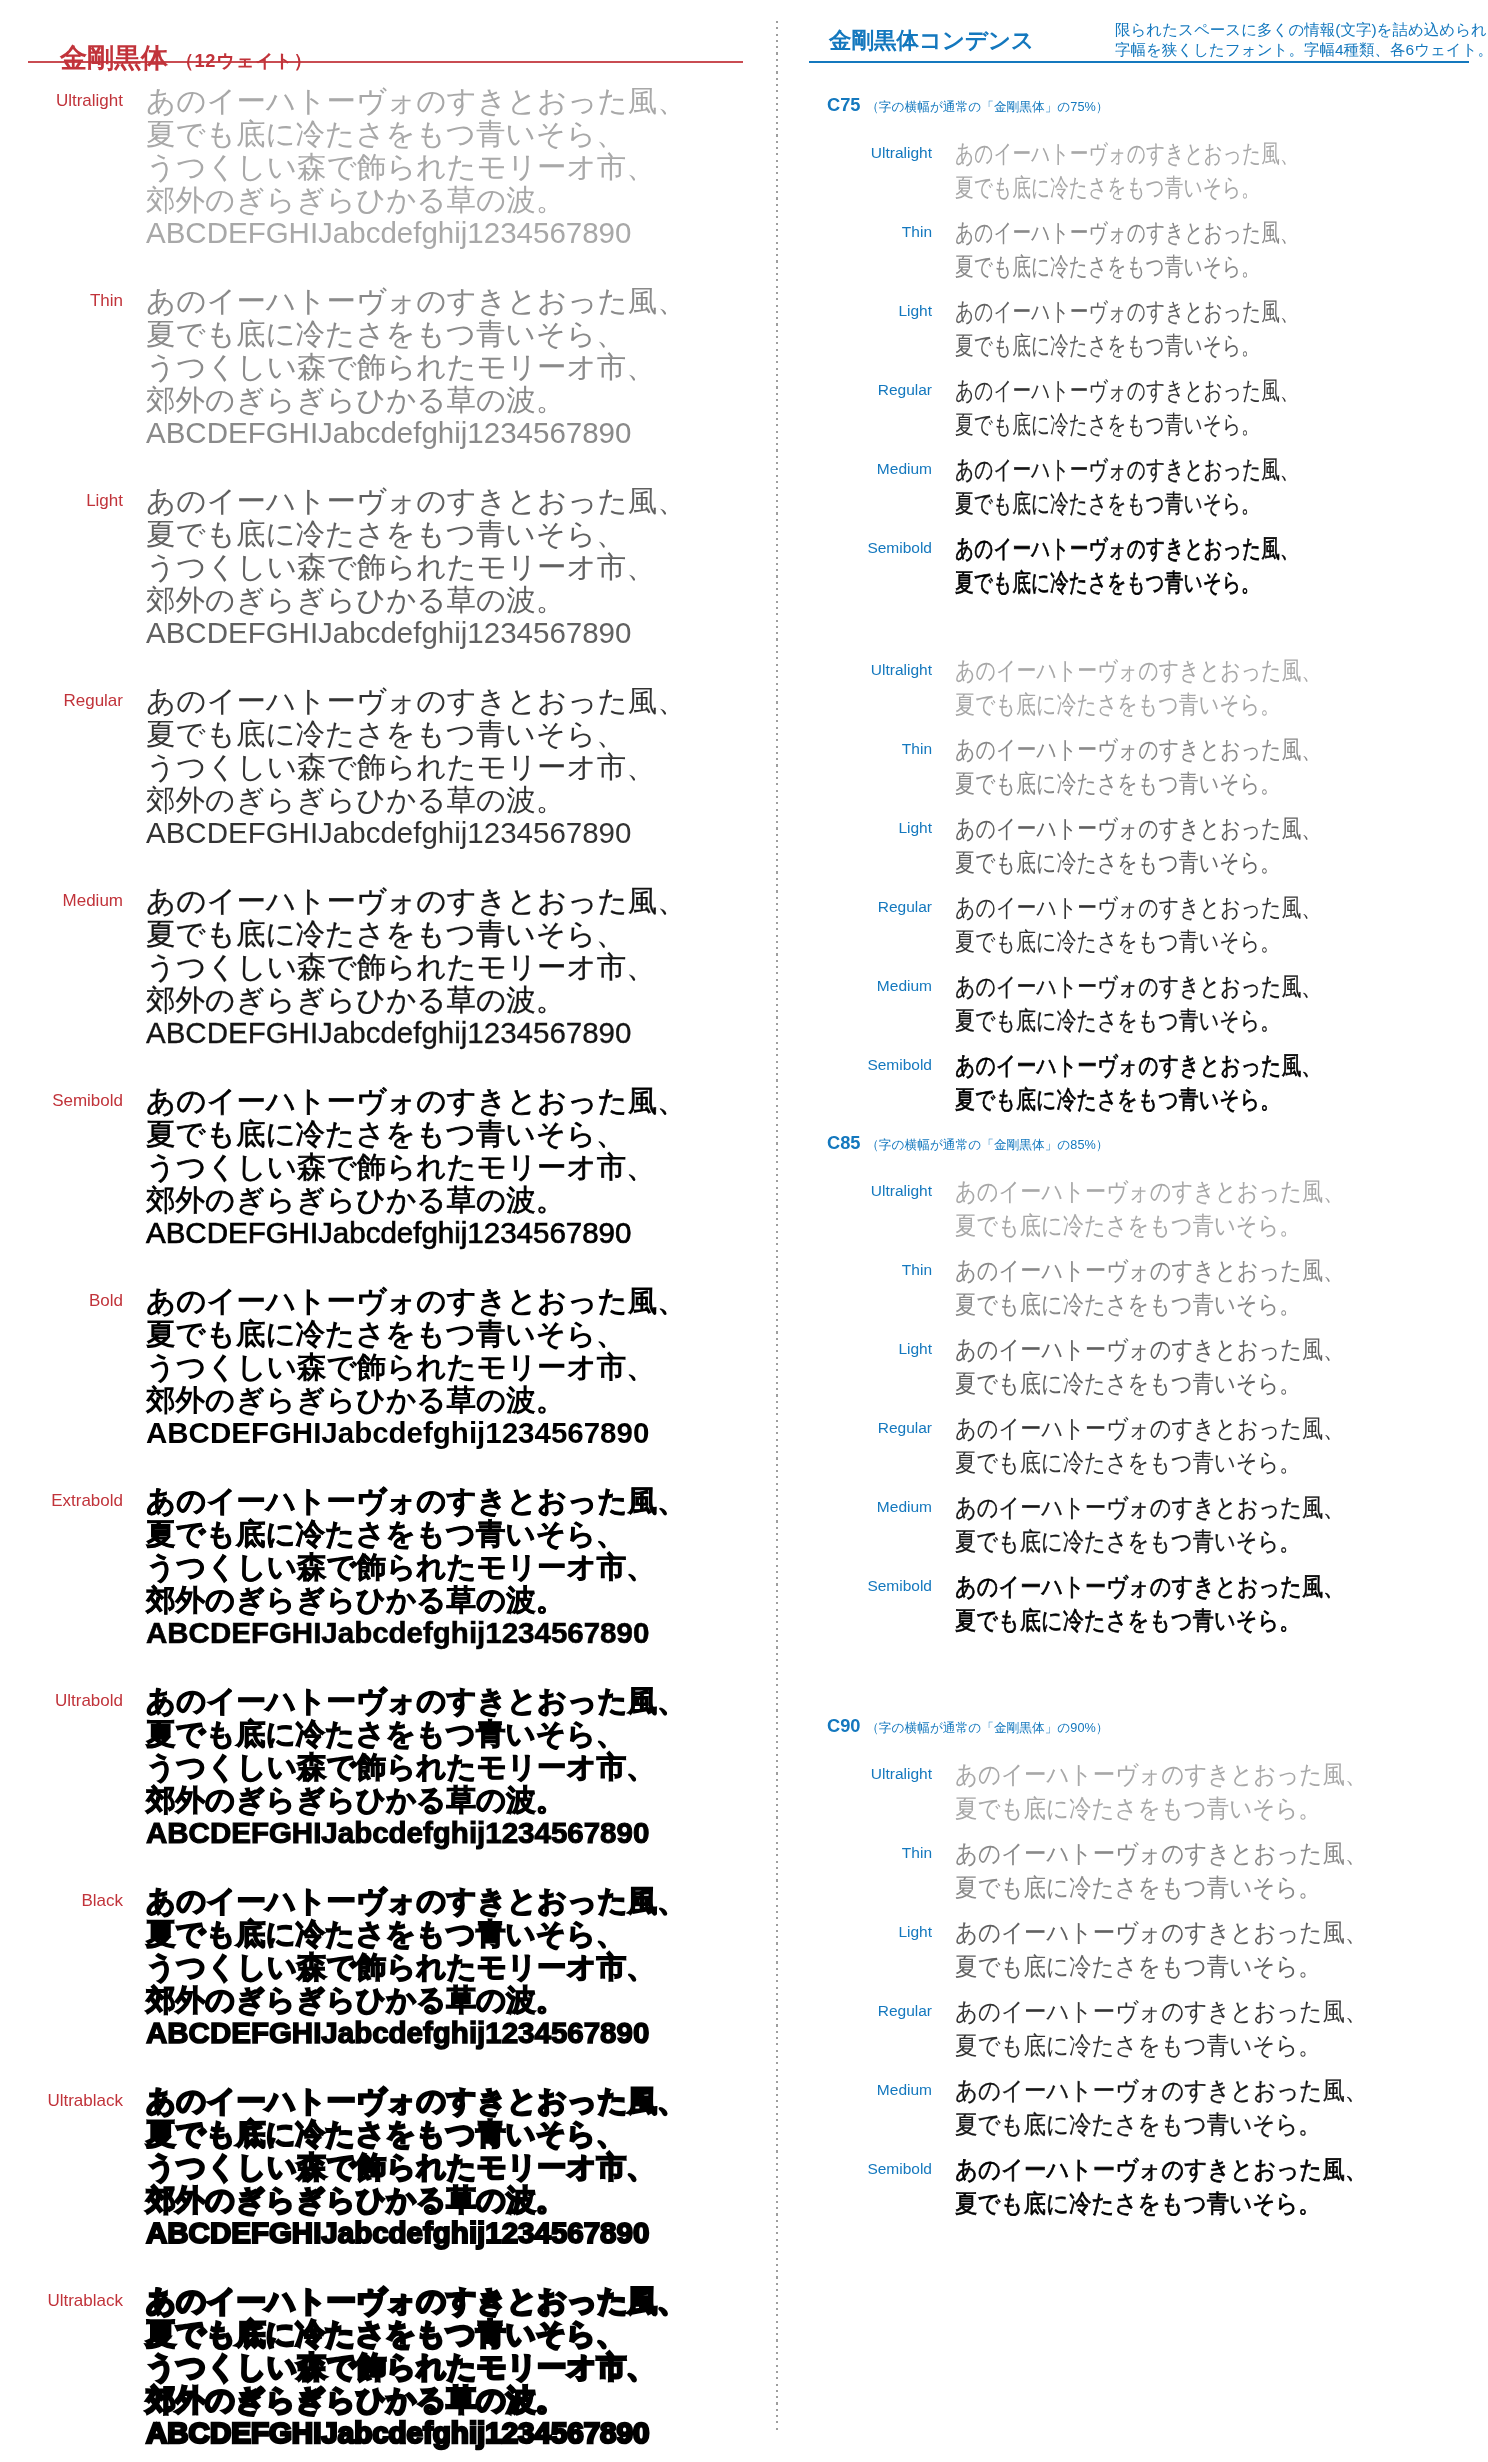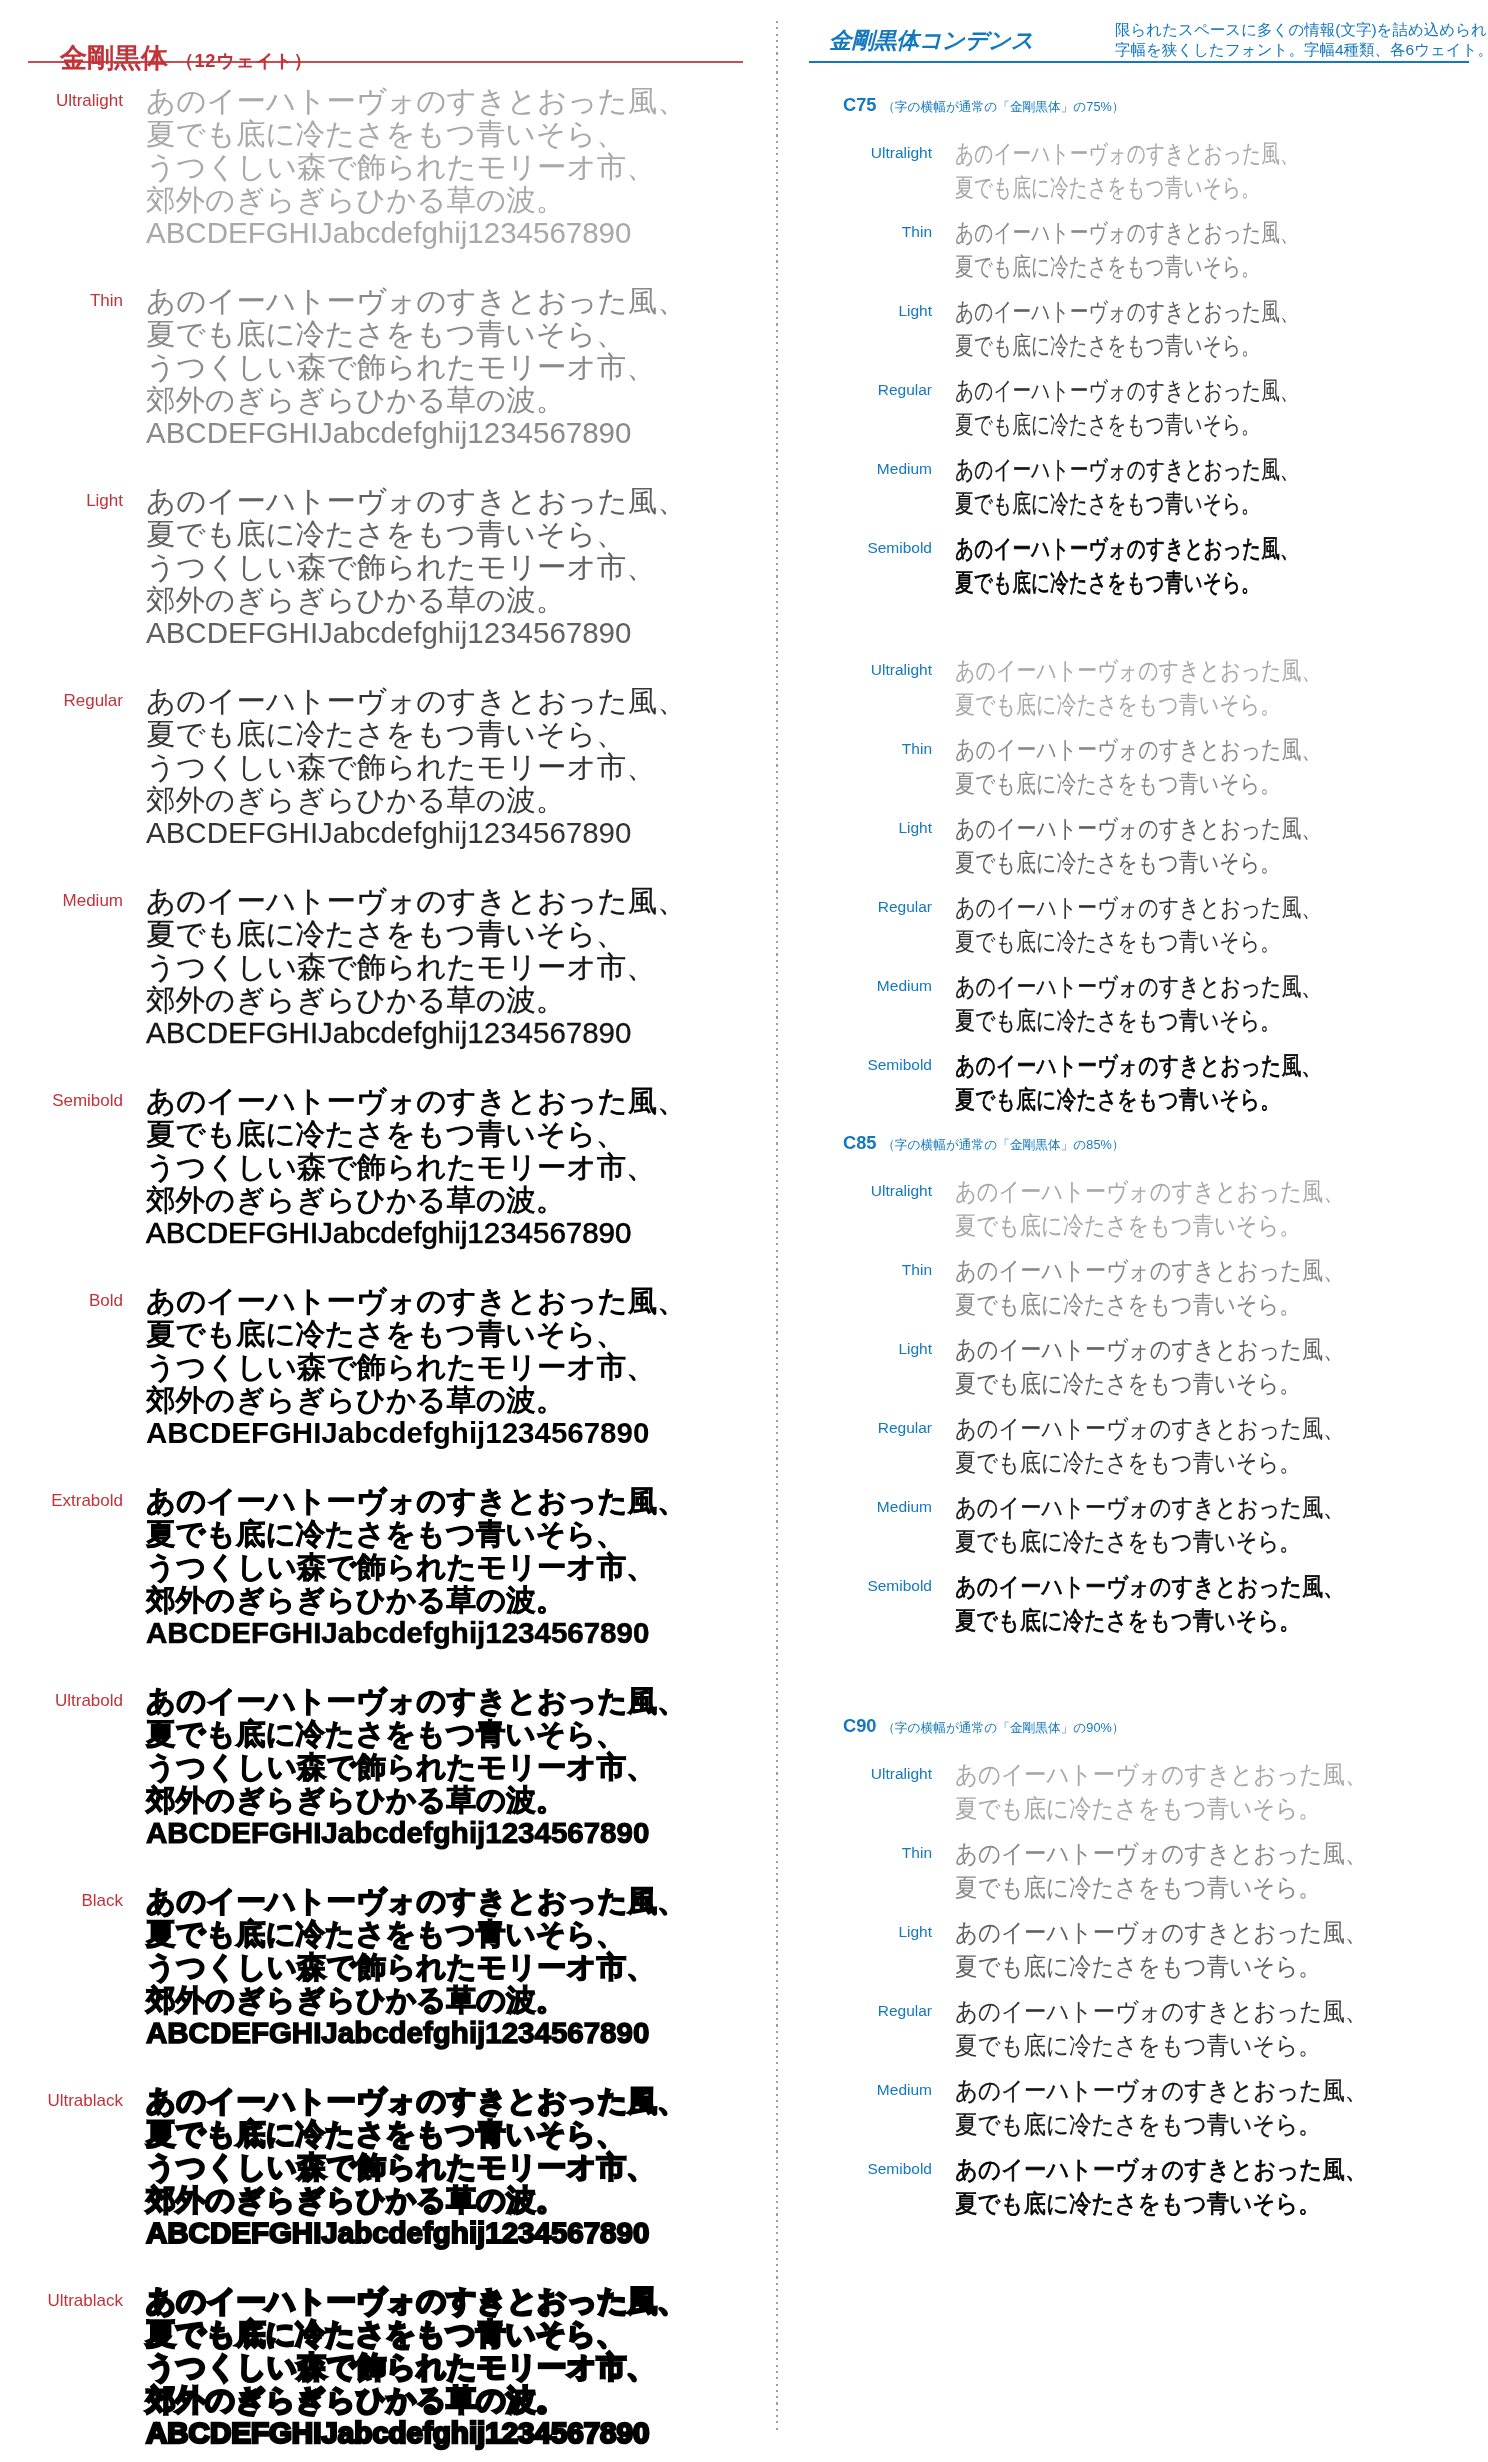--- a/index.html
+++ b/index.html
@@ -34,26 +34,26 @@
   .w-extrabold{color:#000000;font-weight:700;-webkit-text-stroke:0.6px currentColor;}
   .w-ultrabold{color:#000000;font-weight:700;-webkit-text-stroke:1.1px currentColor;}
   .w-black{color:#000000;font-weight:700;-webkit-text-stroke:1.5px currentColor;}
   .w-extrablack{color:#000000;font-weight:700;-webkit-text-stroke:2.1px currentColor;}
   .w-ultrablack{color:#000000;font-weight:700;-webkit-text-stroke:2.7px currentColor;}
 
   .divider{position:absolute;left:776px;top:21px;width:2.1px;height:2412px;
     background:repeating-linear-gradient(to bottom,#9e9e9e 0 2.1px,transparent 2.1px 6.3px);}
 
   .col-right{position:absolute;left:777px;top:0;width:712px;height:2462px;}
-  .r-title{position:absolute;left:52px;top:25px;margin:0;font-size:22.5px;font-weight:700;color:var(--blue);white-space:nowrap;font-style:italic;}
+  .r-title{position:absolute;left:52px;top:25px;margin:0;font-size:22.5px;font-weight:700;color:var(--blue);white-space:nowrap;}
   .r-desc{position:absolute;left:338px;top:19.7px;font-size:15.5px;line-height:20.4px;color:var(--blue);white-space:nowrap;}
   .rule.blue{left:32px;top:61px;width:660px;background:var(--blue);}
   .rsec{position:absolute;left:0;width:712px;}
   .sec-head{margin-left:50px;line-height:21px;color:var(--blue);white-space:nowrap;}
-  .sec-code{font-size:18.3px;font-weight:700;margin-left:16px;}
+  .sec-code{font-size:18.3px;font-weight:700;}
   .sec-note{font-size:12.7px;margin-left:5.6px;}
   .rblocks{margin-top:18.3px;}
   .rblock{position:relative;height:79px;}
   .rlabel{position:absolute;left:0;top:0;width:155px;text-align:right;
           font-size:15.5px;line-height:34px;color:var(--blue);white-space:nowrap;}
   .rlines{margin-left:178px;font-size:25px;line-height:34px;white-space:nowrap;}
   .cond{display:inline-block;transform-origin:0 50%;}
 </style>
 </head>
 <body style="--red: #c1333a; --blue: #1478be;">

